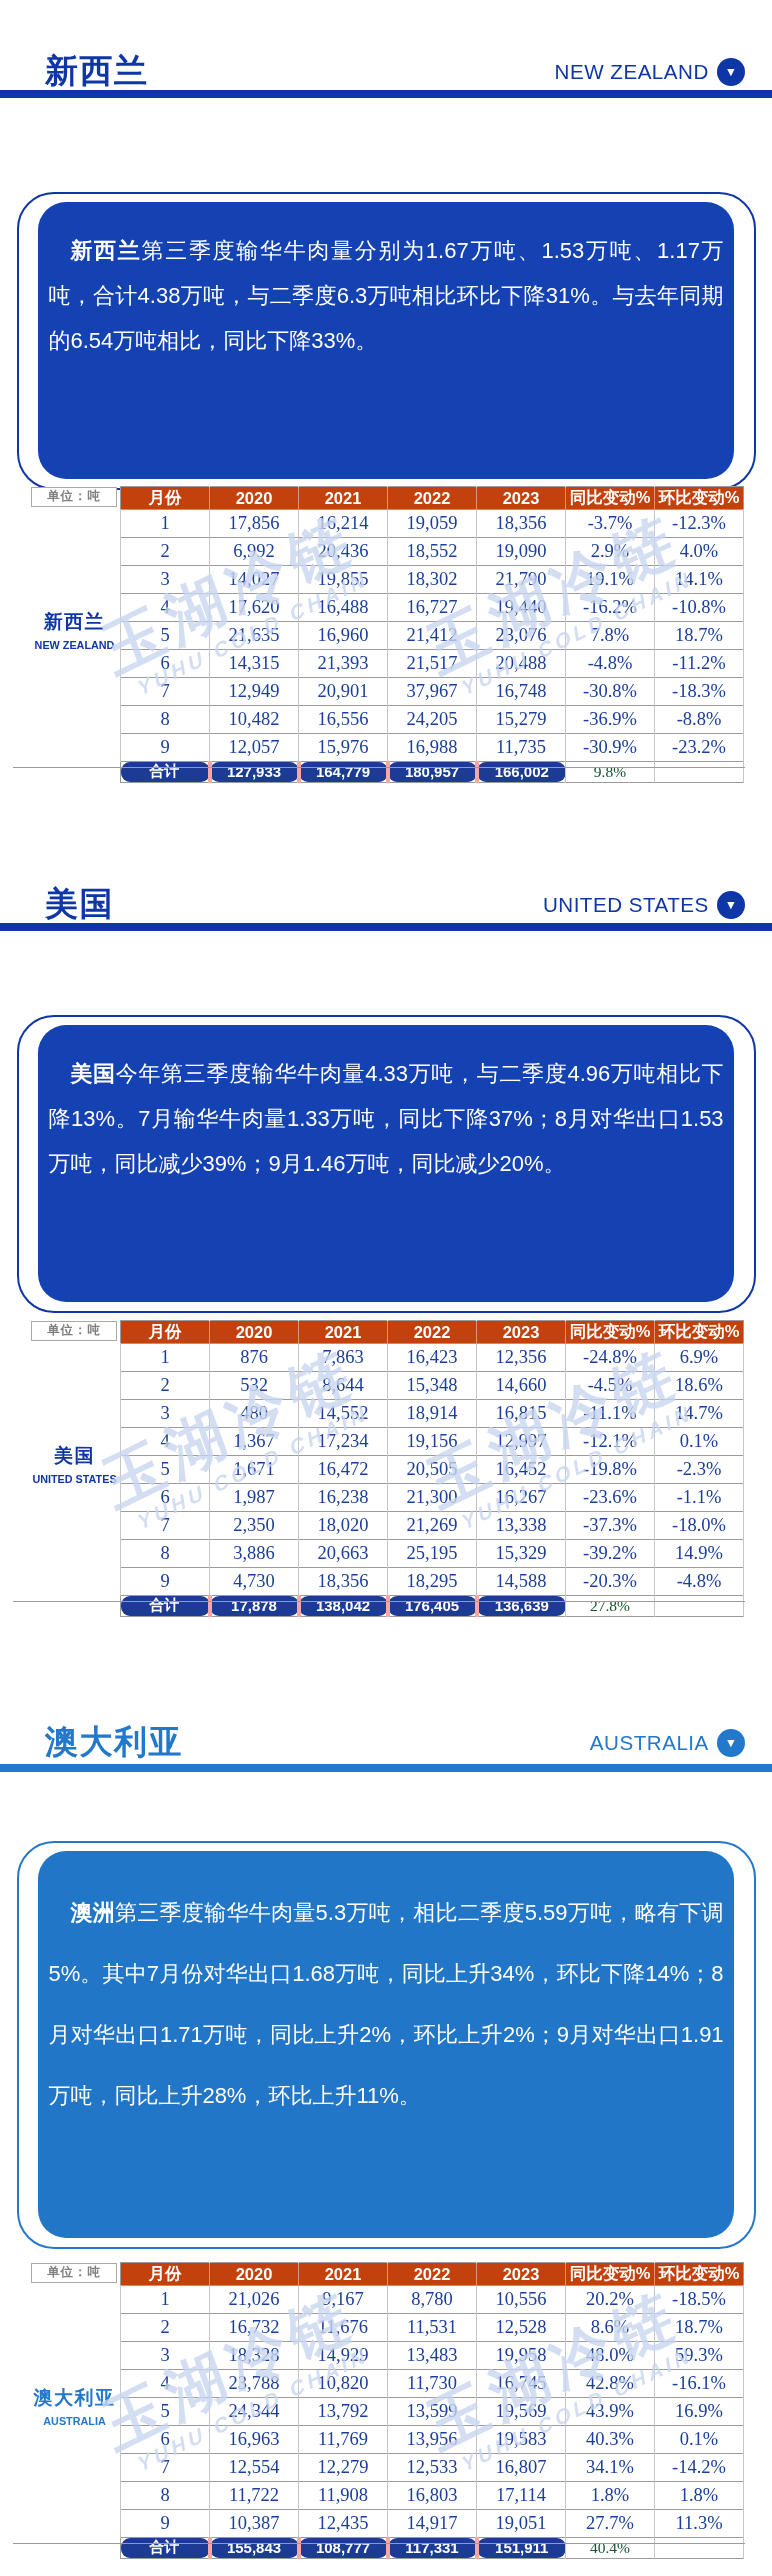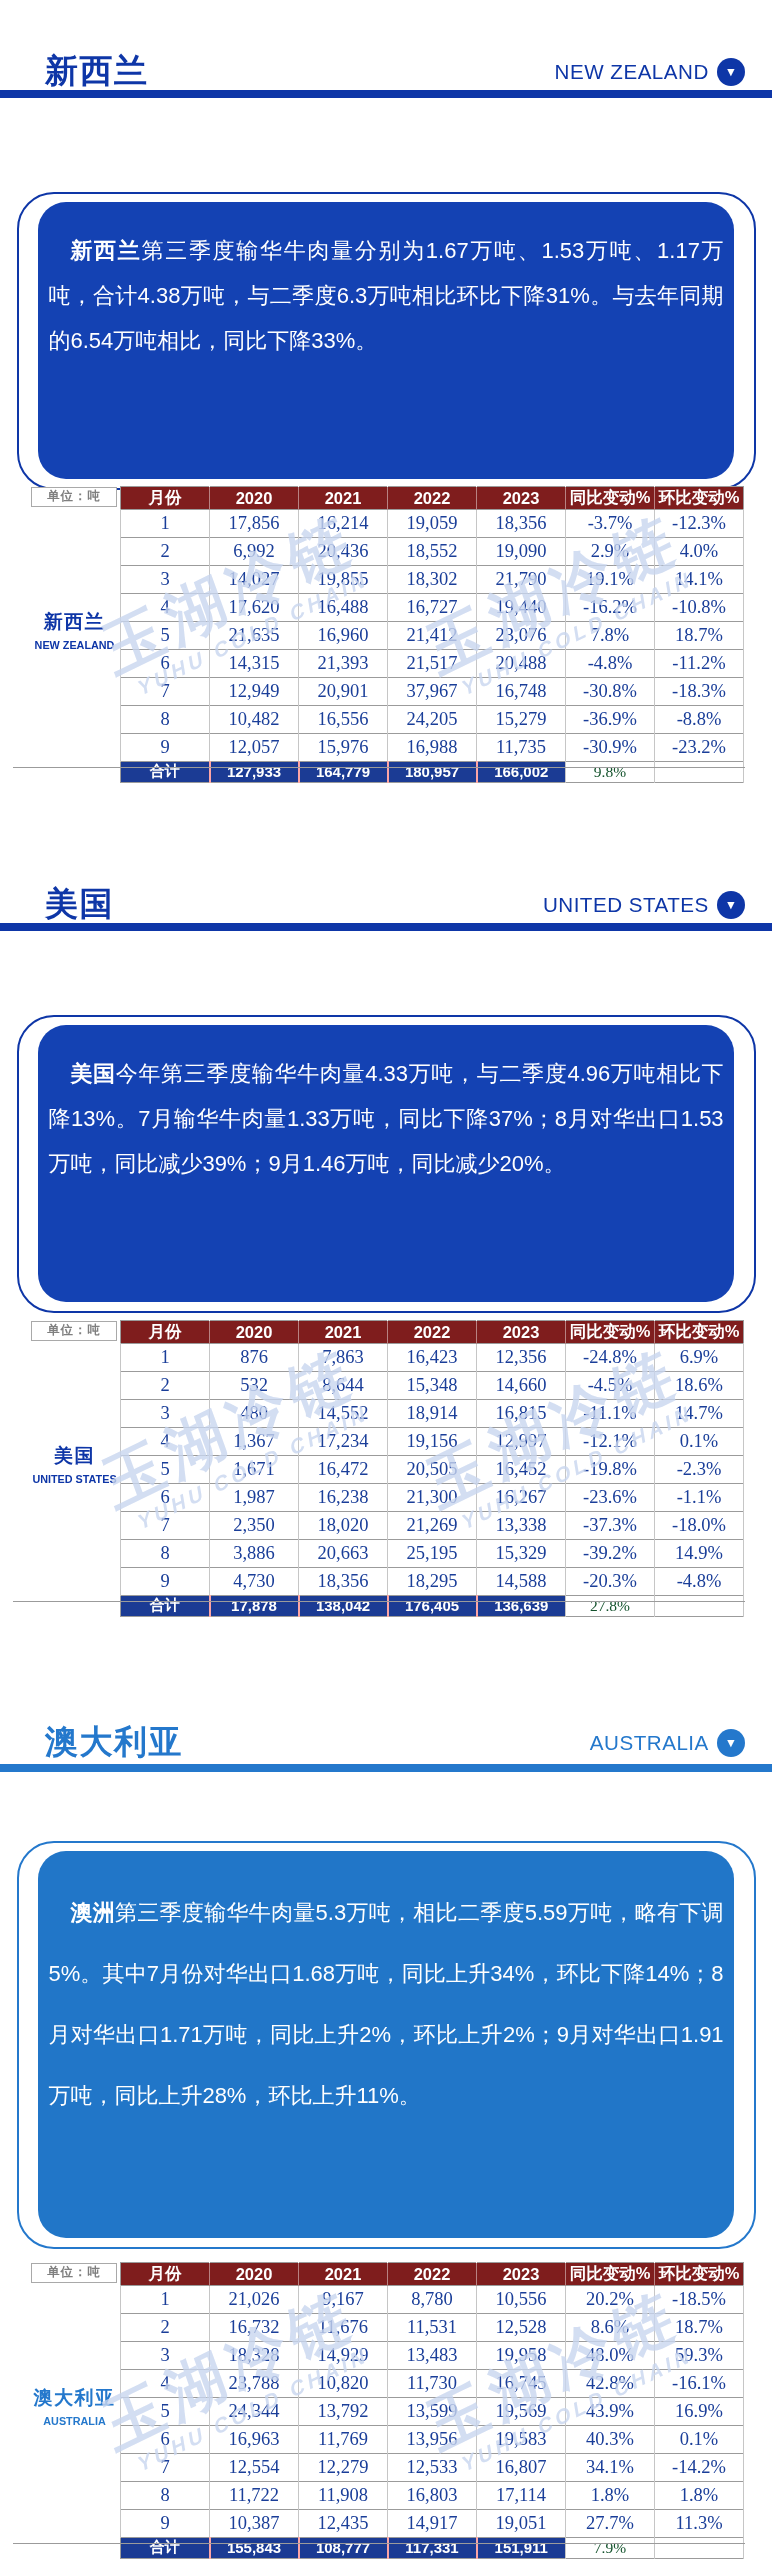--- a/index.html
+++ b/index.html
@@ -59,32 +59,32 @@
   .side-label{position:absolute;left:31px;width:87px;top:123px;text-align:center;color:var(--accent);}
   .side-cn{font-size:19px;font-weight:700;letter-spacing:1.5px;}
   .side-en{font-size:10.8px;font-weight:700;margin-top:4.1px;}
   .baseline{position:absolute;left:13px;top:281px;width:732px;height:1px;background:#9b9b9b;}
 
   table.grid{
     position:absolute;left:120px;top:0;width:624px;border-collapse:collapse;table-layout:fixed;
     font-family:"Liberation Serif",serif;border:1px solid #9b9b9b;
   }
   .grid thead th{
-    height:21.6px;background:#7f1d1d;color:#ffffff;font-family:"Liberation Sans",sans-serif;
+    height:21.6px;background:#c2410c;color:#ffffff;font-family:"Liberation Sans",sans-serif;
     font-size:16.5px;font-weight:600;border-left:0.5px solid rgba(255,255,255,.45);padding:0;
   }
   .grid thead th:first-child{border-left:none;}
   .grid tbody td{
     height:27px;text-align:center;font-size:18.5px;color:#1A3E99;padding:0;
     border-left:0.5px solid #c6c6c6;border-right:0.5px solid #c6c6c6;border-top:1px solid #9b9b9b;
   }
-  .grid tfoot td{padding:0;text-align:center;height:19.6px;border-top:1px solid #9b9b9b;}
+  .grid tfoot td{padding:0;text-align:center;height:19.6px;border-top:1px solid #9b9b9b;border-radius:9px;}
   .grid tfoot td.tot-navy{
     background:#1B3B94;color:#ffffff;font-family:"Liberation Sans",sans-serif;
-    font-size:15px;font-weight:600;border-left:2px solid #fca5a5;
+    font-size:15px;font-weight:600;border-left:4px solid #fca5a5;
   }
   .grid tfoot td.tot-navy:first-child{border-left:none;}
   .grid tfoot td.tot-white{
     background:#ffffff;color:#14532d;font-size:15.5px;
     border-left:0.5px solid #c6c6c6;border-right:0.5px solid #c6c6c6;
   }
 
   .wm{
     position:absolute;top:77px;transform:rotate(-26deg) skewX(-6deg);
     color:#c9d6ef;opacity:.8;pointer-events:none;z-index:5;white-space:nowrap;
@@ -490,21 +490,21 @@
             <td>11.3%</td>
           </tr>
         </tbody>
       <tfoot>
           <tr>
             <td class="tot-navy">合计</td>
             <td class="tot-navy">155,843</td>
             <td class="tot-navy">108,777</td>
             <td class="tot-navy">117,331</td>
             <td class="tot-navy">151,911</td>
-            <td class="tot-white">7.9%</td>
+            <td class="tot-white">40.4%</td>
             <td class="tot-white"></td>
           </tr>
         </tfoot>
     </table>
     <div class="baseline"></div>
     <div class="wm wm1">
       <div class="wm-cn">玉湖冷链</div>
       <div class="wm-en">YUHU COLD CHAIN</div>
     </div>
     <div class="wm wm2">

